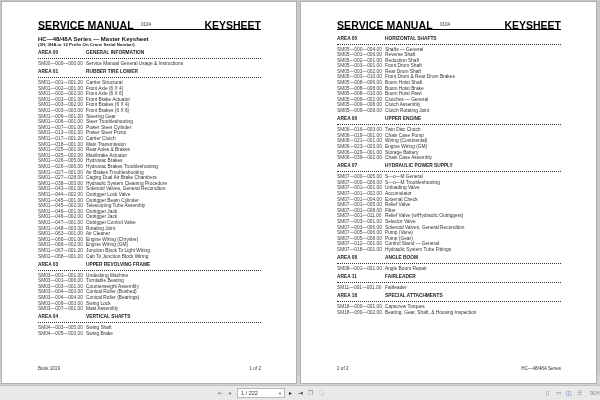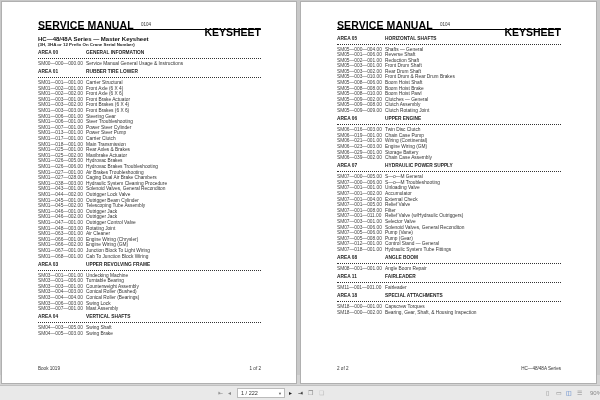--- a/index.html
+++ b/index.html
@@ -4,21 +4,21 @@
 <style>
   * { box-sizing: border-box; margin: 0; padding: 0; }
   html, body { width: 600px; height: 400px; overflow: hidden; background: #d4d4d4; font-family: "Liberation Sans", sans-serif; }
   .viewer { position: absolute; left: 0; top: 0; width: 600px; height: 375px; background: #c8c8c8; }
   .page { position: absolute; top: 1px; height: 383px; background: #fff; border: 1px solid #b0b0b0; }
   .page.p1 { left: 1px; width: 296px; }
   .page.p2 { left: 300px; width: 297px; }
   .hdr { position: absolute; left: 36px; right: 35px; top: 17px; height: 11px; border-bottom: 1px solid #000; }
   .hdr .l { position: absolute; left: 0; top: 0; font-weight: bold; font-size: 10.5px; letter-spacing: 0.1px; }
   .hdr .m { position: absolute; left: 103px; top: 3px; font-size: 4.5px; color: #333; }
-  .hdr .r { position: absolute; right: 0; top: 7px; font-weight: bold; font-size: 10.5px; }
+  .hdr .r { position: absolute; right: 0; top: 0; font-weight: bold; font-size: 10.5px; }
   .content { position: absolute; left: 36px; right: 35px; font-size: 4.8px; color: #222; }
   .title1 { font-weight: bold; font-size: 6px; color: #111; }
   .title2 { font-weight: bold; font-size: 4.4px; color: #222; margin-bottom: 3px; }
   .area { display: flex; font-weight: bold; font-size: 4.8px; margin-top: 2.5px; height: 6px; line-height: 6px; }
   .area .code { width: 48px; }
   .dots { height: 2px; border-bottom: 1.5px dotted #333; margin: 1px 0 2px 0; }
   .row { display: flex; height: 5.6px; line-height: 5.6px; white-space: nowrap; }
   .row .code { width: 48px; color: #444; }
   .row .desc { color: #333; }
   .foot { position: absolute; bottom: 12px; font-size: 4.6px; color: #333; }

